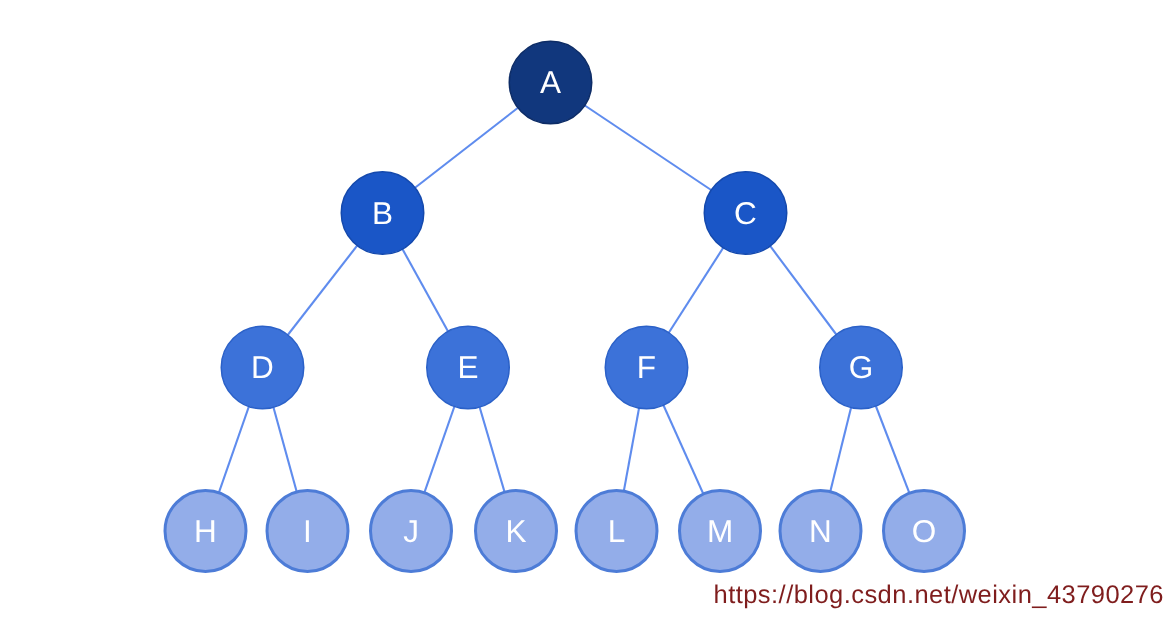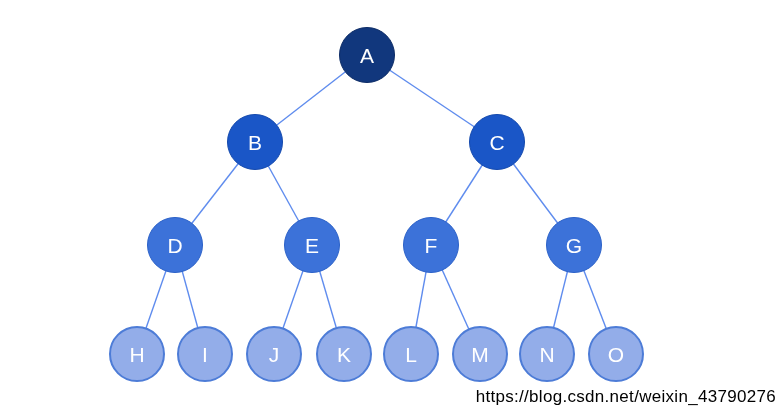--- a/index.html
+++ b/index.html
@@ -40,21 +40,21 @@
   .lvl0 { background: #11377d; border: 1px solid #0d2c66; }
   .lvl1 { background: #1a56c7; border: 1px solid #1449ad; }
   .lvl2 { background: #3c72d9; border: 1.5px solid #2b61c8; }
   .lvl3 { background: #93ade9; border: 2px solid #4d7cd7; }
   .watermark {
     position: absolute;
     right: 5px;
     bottom: 5px;
     font-size: 17px;
     letter-spacing: 0.3px;
-    color: #000000;
+    color: #7f1d1d;
     z-index: 3;
     white-space: nowrap;
   }
 </style>
 </head>
 <body>
 
 <div class="canvas">
 
   <svg class="edges" viewBox="0 0 781 412">

